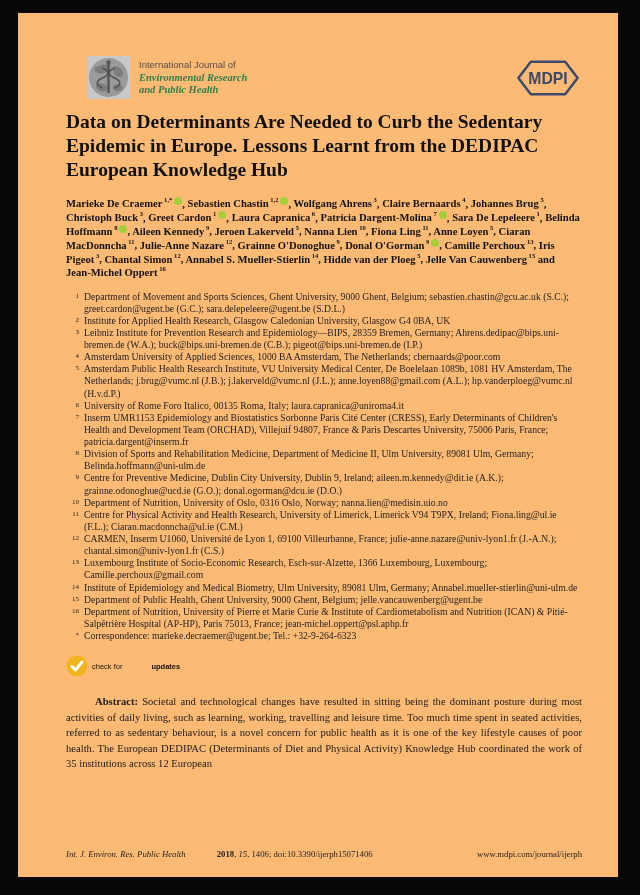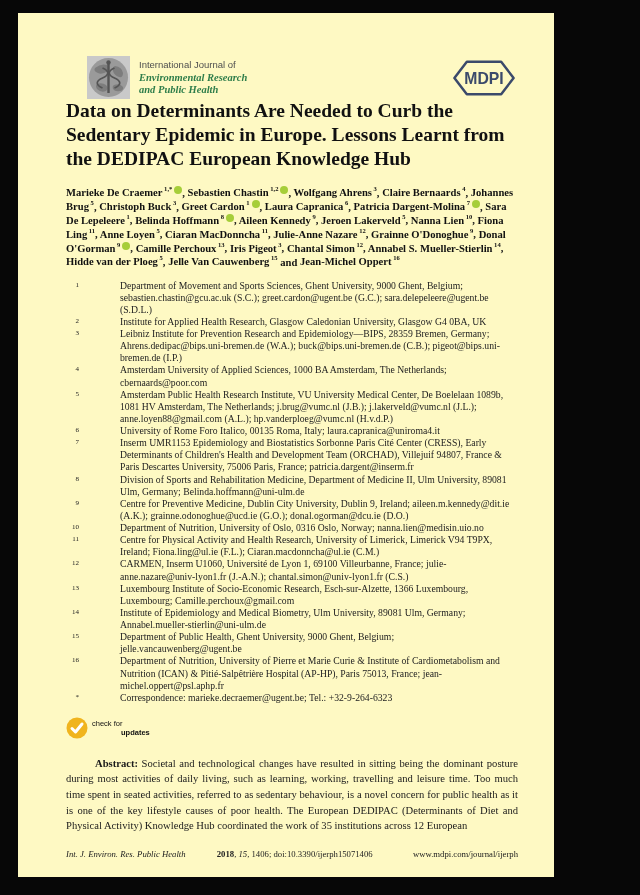--- a/index.html
+++ b/index.html
@@ -1,46 +1,46 @@
 <!DOCTYPE html>
 <html><head>
 <meta charset="utf-8">
 <style>
   * { margin:0; padding:0; box-sizing:border-box; }
   html,body { width:640px; height:895px; }
   body { background:#070707; position:relative; font-family:"Liberation Serif", serif; }
-  .page { position:absolute; left:18px; top:13px; width:536px; height:864px; background:#fef9c3; color:#1c1c1c; overflow:hidden; }
+  .page { position:absolute; left:18px; top:13px; width:600px; height:864px; background:#fdba74; color:#1c1c1c; overflow:hidden; }
   .inner { padding:43px 36px 0 48px; }
 
   
   .header { display:flex; justify-content:space-between; align-items:flex-start; }
   .jlogo-wrap { display:flex; gap:9px; align-items:center; padding-left:21px; }
   .globe { width:43px; height:43px; flex:0 0 43px; }
   .jn1 { font-family:"Liberation Sans", sans-serif; font-size:9.5px; color:#4f4f4f; margin-bottom:2px; }
   .jn2 { font-size:10.5px; font-weight:bold; font-style:italic; color:#2e7d4a; line-height:1.18; }
   .mdpi-svg { width:68px; height:42px; margin-top:1px; }
 
   
   .commtype { margin-top:20px; font-style:italic; font-size:10px; color:#222; }
-  .title { margin-top:0; font-size:19.5px; line-height:1.23; font-weight:bold; max-width:480px; color:#111; }
+  .title { margin-top:11px; font-size:19.5px; line-height:1.23; font-weight:bold; max-width:480px; color:#111; }
   .authors { margin-top:15px; font-size:10.6px; font-weight:bold; line-height:1.25; max-width:524px; color:#111; }
   .authors sup { font-size:0.62em; }
   .orcid { display:inline-block; width:8px; height:8px; border-radius:50%; background:#a6ce39; margin-left:2px; vertical-align:2px; }
 
   
   .affils { margin-top:11px; font-size:9.7px; line-height:1.25; color:#222; }
   .aff-row { display:flex; }
   .aff-num { flex:0 0 13px; text-align:right; margin-right:5px; font-size:7px; padding-top:1px; }
-  .aff-text { flex:1;margin-left:36px; }
+  .aff-text { flex:1; }
 
   
   .dates-row { display:flex; justify-content:space-between; align-items:center; margin-top:13px; }
   .dates { font-size:10px; }
   .badge { display:flex; align-items:center; gap:4px; cursor:pointer; margin-right:2px; }
-  .badge-txt { font-family:"Liberation Sans", sans-serif; font-size:7.5px; line-height:1.2; color:#111; display:flex; flex-direction:column; }
+  .badge-txt { font-family:"Liberation Sans", sans-serif; font-size:7.5px; line-height:1.2; color:#111; display:flex; flex-direction:row; }
   .bold { font-weight:bold;padding-left:29px; }
   .it { font-style:italic; }
 
   
   .abstract { margin-top:17px; font-size:10.6px; line-height:1.47; text-align:justify; max-width:521px; color:#1a1a1a; }
 
   
   .footer { position:absolute; left:48px; right:36px; bottom:18px; display:flex; justify-content:space-between; font-size:8.7px; color:#222;align-items:center; }
 </style>
 </head>

